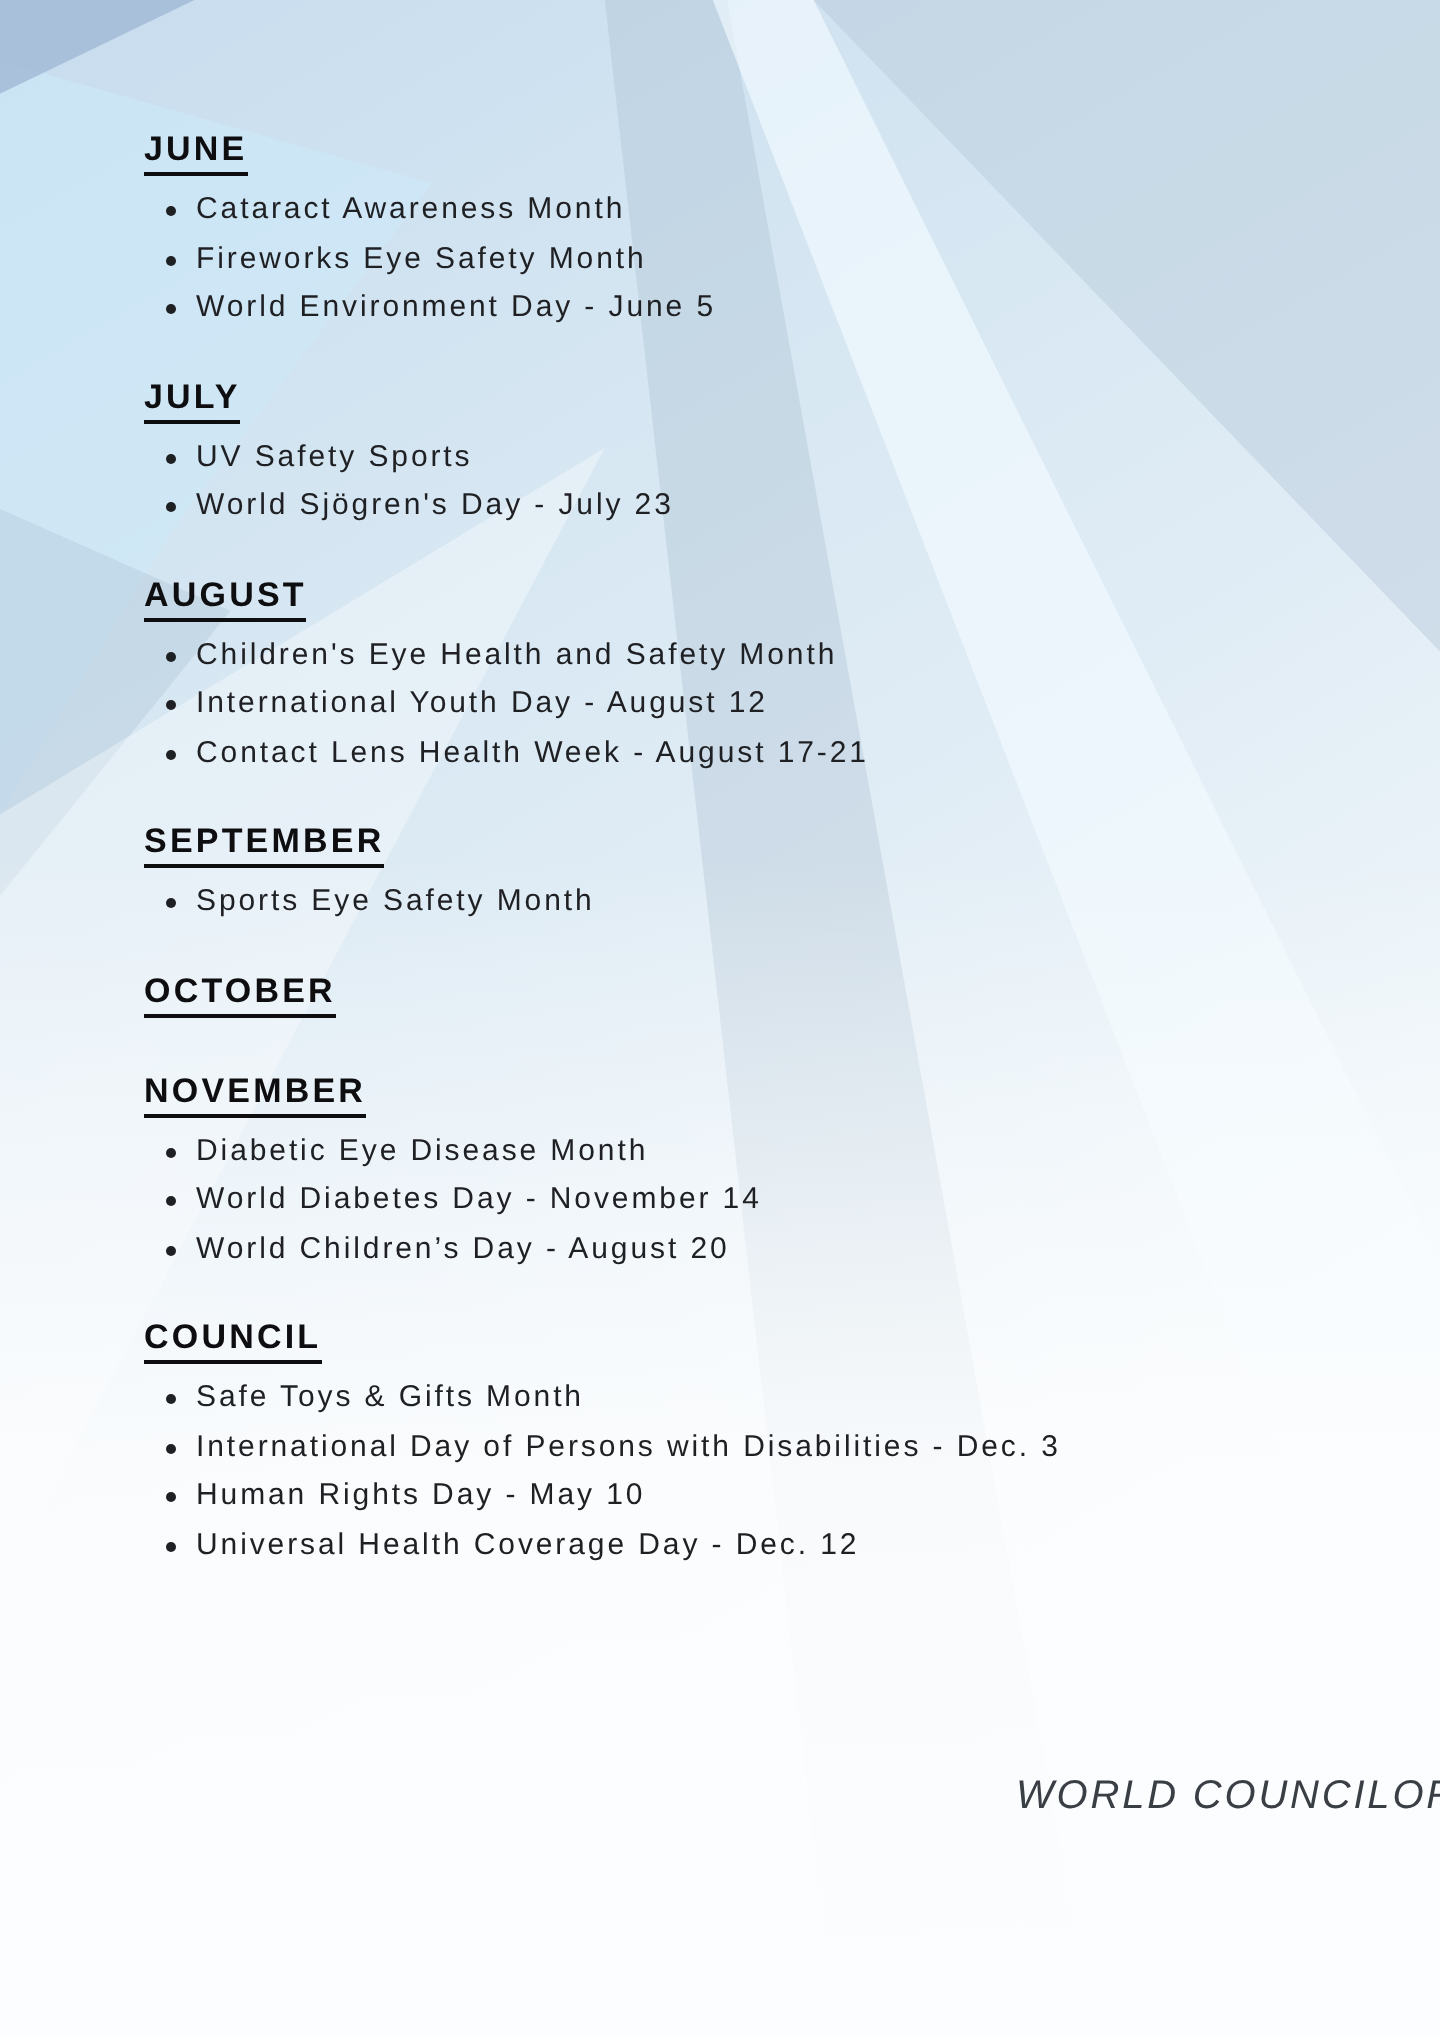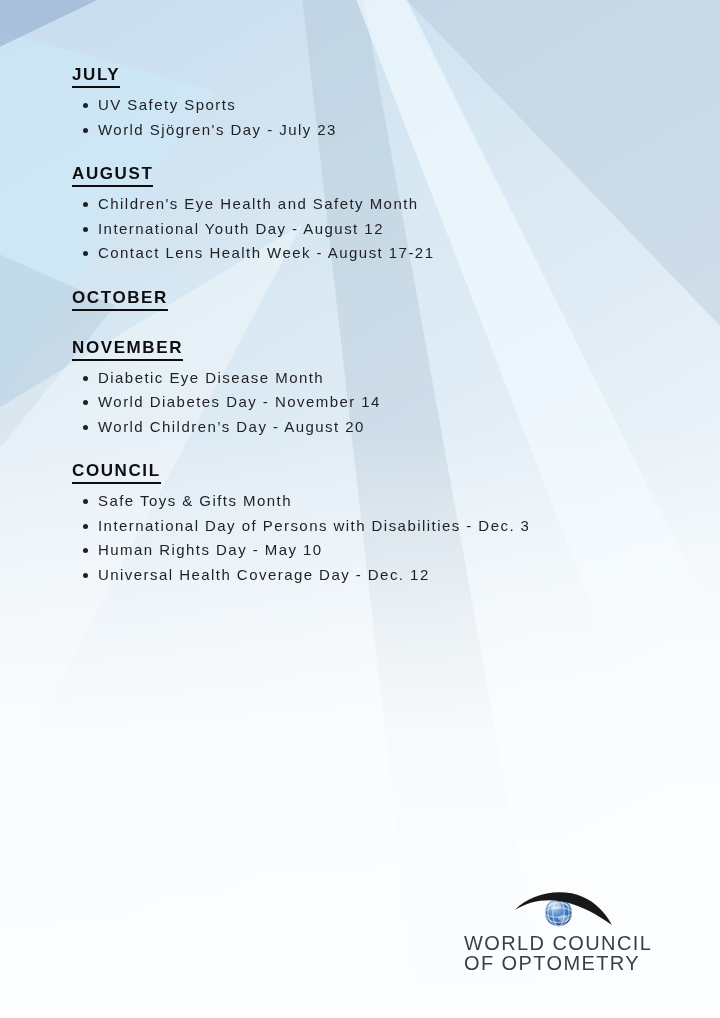--- a/index.html
+++ b/index.html
@@ -53,21 +53,21 @@
     left:-15px; top:10px;
     width:5px; height:5px;
     border-radius:50%;
     background:#1f2023;
   }
 
   .logo {
     position:absolute;
     left:464px; top:889px;
     width:200px;
-    display:flex; flex-direction:column;
+    display:flex; flex-direction:row;font-style:italic;
   }
   .logo-eye { width:108px; height:42px; margin-left:44px; margin-bottom:3px; }
   .logo-line {
     font-size:20px;
     letter-spacing:1.4px;
     color:#3a3e45;
     line-height:19.5px;
     font-weight:400;
     white-space:nowrap;
   }
@@ -80,28 +80,36 @@
   <div class="facet f-center-gray"></div>
   <div class="facet f-bright-ray"></div>
   <div class="facet f-right-top"></div>
   <div class="facet f-left-cyan"></div>
   <div class="facet f-left-gray"></div>
   <div class="facet f-white-shard"></div>
   <div class="facet f-tl-corner"></div>
   <div class="facet f-veil"></div>
 
   <div class="content">
+      <section class="month-section"><h2 class="month-heading">JUNE</h2><ul class="events">
+          <li class="event">Cataract Awareness Month</li>
+          <li class="event">Fireworks Eye Safety Month</li>
+          <li class="event">World Environment Day - June 5</li>
+        </ul></section>
       <section class="month-section"><h2 class="month-heading">JULY</h2><ul class="events">
           <li class="event">UV Safety Sports</li>
           <li class="event">World Sjögren's Day - July 23</li>
         </ul></section>
       <section class="month-section"><h2 class="month-heading">AUGUST</h2><ul class="events">
           <li class="event">Children's Eye Health and Safety Month</li>
           <li class="event">International Youth Day - August 12</li>
           <li class="event">Contact Lens Health Week - August 17-21</li>
+        </ul></section>
+      <section class="month-section"><h2 class="month-heading">SEPTEMBER</h2><ul class="events">
+          <li class="event">Sports Eye Safety Month</li>
         </ul></section>
       <section class="month-section"><h2 class="month-heading">OCTOBER</h2></section>
       <section class="month-section"><h2 class="month-heading">NOVEMBER</h2><ul class="events">
           <li class="event">Diabetic Eye Disease Month</li>
           <li class="event">World Diabetes Day - November 14</li>
           <li class="event">World Children’s Day - August 20</li>
         </ul></section>
       <section class="month-section"><h2 class="month-heading">COUNCIL</h2><ul class="events">
           <li class="event">Safe Toys &amp; Gifts Month</li>
           <li class="event">International Day of Persons with Disabilities - Dec. 3</li>

